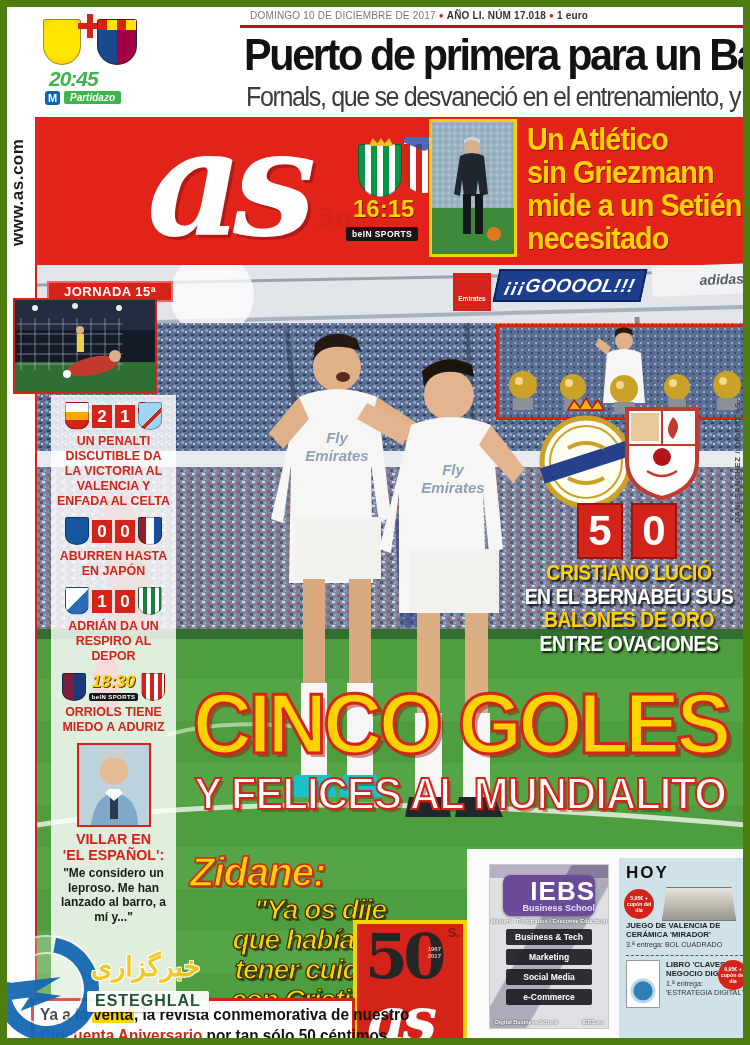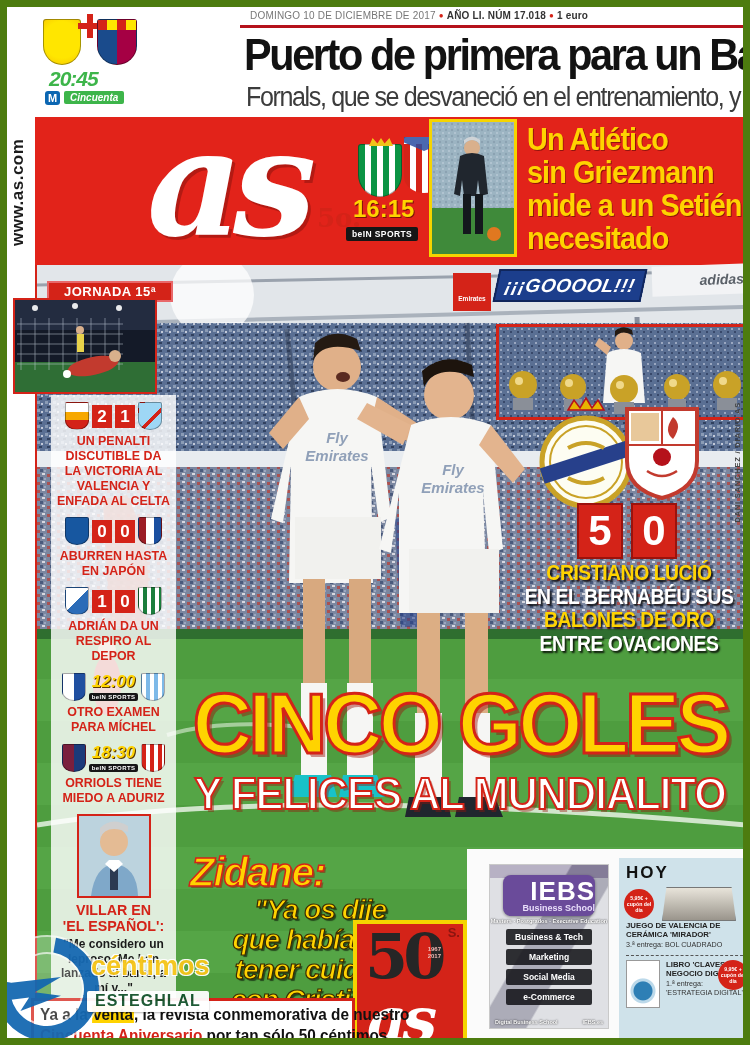--- a/index.html
+++ b/index.html
@@ -191,21 +191,21 @@
     <span class="red-dot">●</span>
     <b>1 euro</b>
   </div>
   <div class="abs" id="toprule"></div>
 
   <div class="abs shield" id="villarreal-badge"></div>
   <div class="abs" id="topcross"></div>
   <div class="abs shield" id="barca-badge"></div>
   <div class="abs" id="top-time">20:45</div>
   <div class="abs" id="movistar-m">M</div>
-  <div class="abs" id="partidazo">Cincuenta</div>
+  <div class="abs" id="partidazo">Partidazo</div>
 
   <div class="abs" id="top-headline">Puerto de primera para un Barça sin Iniesta</div>
   <div class="abs" id="top-subhead">Fornals, que se desvaneció en el entrenamiento, y Bacca son baja</div>
 
   <div class="abs" id="masthead"></div>
   <div class="abs" id="url-vertical">www.as.com</div>
   <div class="abs" id="as-logo">as</div>
   <div class="abs" id="as-anniv">5o.</div>
   <div class="abs shield" id="betis-badge"></div>
   <div class="abs" id="atleti-badge"></div>
@@ -361,31 +361,20 @@
       <div class="sb-text">ABURREN HASTA EN JAPÓN</div>
     </div>
     <div class="sb-block">
       <div class="sb-row">
         <span class="mini-badge bg-depor"></span>
         <span class="score-box">1</span>
         <span class="score-box">0</span>
         <span class="mini-badge bg-leganes"></span>
       </div>
       <div class="sb-text">ADRIÁN DA UN RESPIRO AL DEPOR</div>
-    </div>
-    <div class="sb-block">
-      <div class="sb-row">
-        <span class="mini-badge bg-rsociedad"></span>
-        <span>
-          <span class="sb-time">12:00</span>
-          <span class="bein-bar sb-bein">beIN SPORTS</span>
-        </span>
-        <span class="mini-badge bg-malaga"></span>
-      </div>
-      <div class="sb-text">OTRO EXAMEN PARA MÍCHEL</div>
     </div>
     <div class="sb-block">
       <div class="sb-row">
         <span class="mini-badge bg-levante"></span>
         <span>
           <span class="sb-time">18:30</span>
           <span class="bein-bar sb-bein">beIN SPORTS</span>
         </span>
         <span class="mini-badge bg-athletic"></span>
       </div>
@@ -547,21 +536,21 @@
       <div style="margin-left:40px;">
         <div class="hoy-name">LIBRO 'CLAVES DEL NEGOCIO DIGITAL'</div>
         <div class="hoy-detail">1.ª entrega: 'ESTRATEGIA DIGITAL'</div>
       </div>
     </div>
   </div>
 
   <div class="abs" id="watermark">
     <div id="wm-circle"></div>
     <div id="wm-wing"></div>
-    <div id="wm-fa">céntimos</div>
+    <div id="wm-fa">خبرگزاری</div>
     <div id="wm-bar">
       <span>ESTEGHLAL</span>
     </div>
   </div>
 
   <div class="abs" id="photo-credit">DANI SANCHEZ / DIARIO AS</div>
 
 </div>
 
 </body></html>

